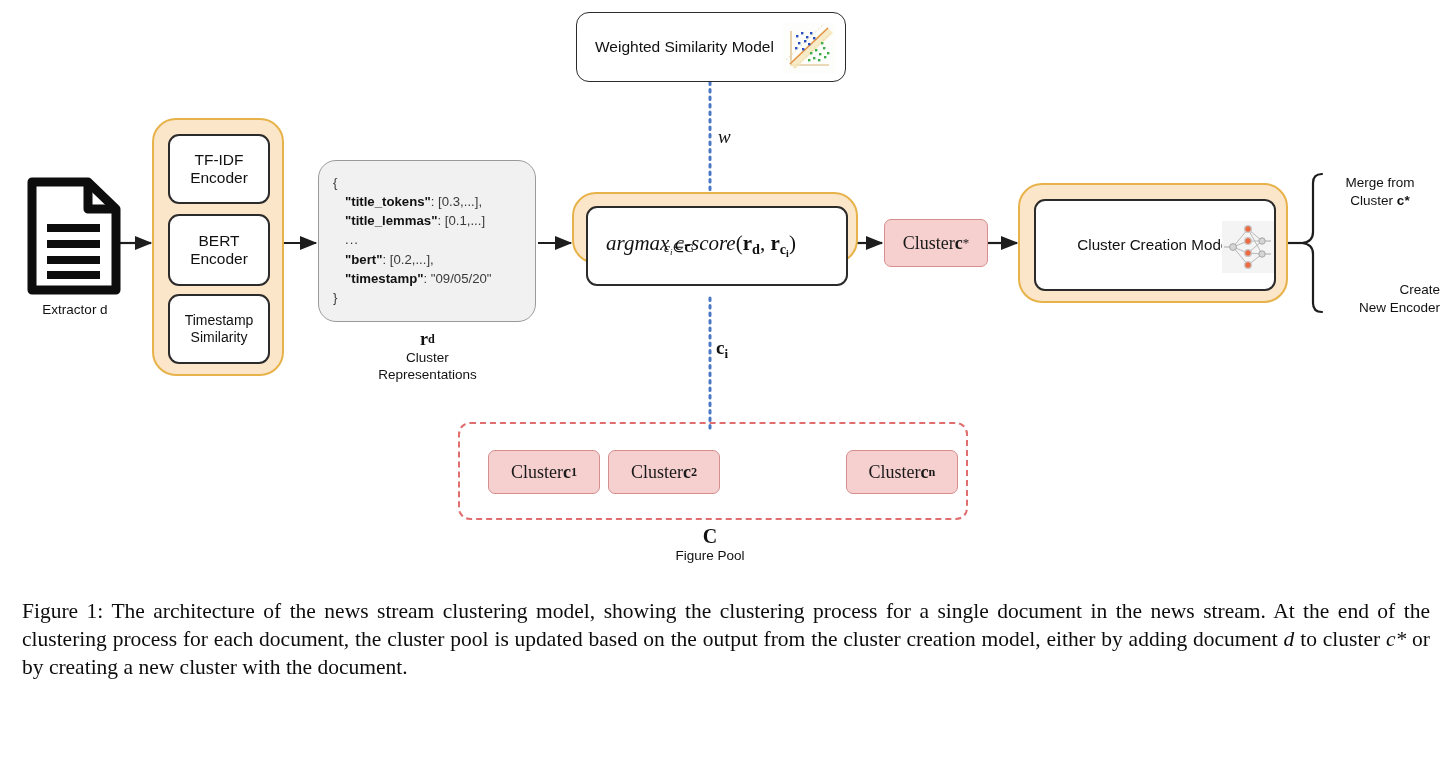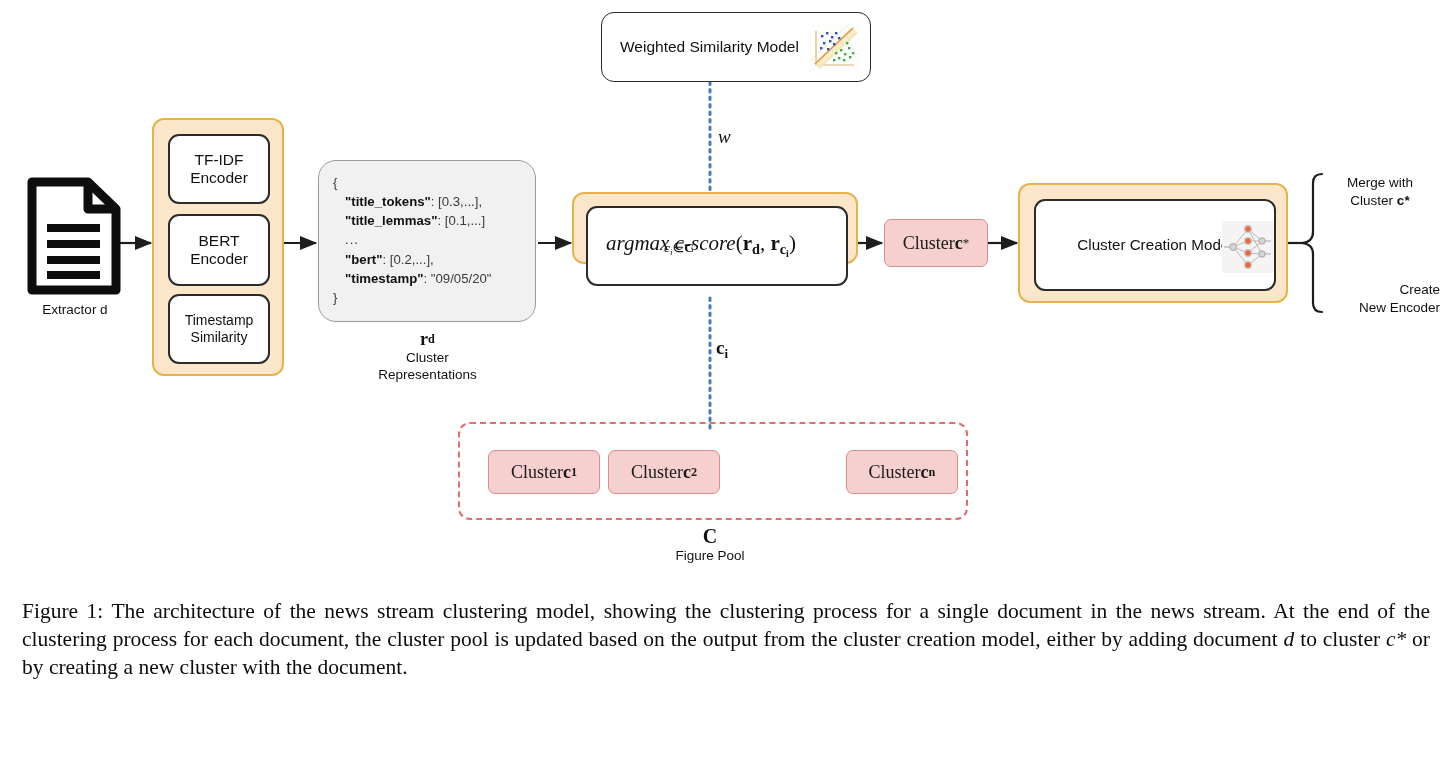--- a/index.html
+++ b/index.html
@@ -10,29 +10,29 @@
   .stage{position:absolute;left:0;top:0;width:1452px;height:760px;}
 
   
   .abs{position:absolute;box-sizing:border-box;}
   .ctr{display:flex;align-items:center;justify-content:center;text-align:center;}
   .serif{font-family:"Liberation Serif", serif;}
   .mathi{font-family:"Liberation Serif", serif;font-style:italic;}
 
   
   .module{
-    background:#fce6c9;border:2.5px solid #e7b24a;border-radius:12px;
+    background:#fce6c9;border:2.5px solid #e7b24a;border-radius:24px;
   }
   
   .wbox{
     background:#ffffff;border:2px solid #2b2b2b;border-radius:11px;
     display:flex;align-items:center;justify-content:center;text-align:center;
     font-size:15.5px;line-height:1.18;color:#111;
   }
-  .wbox.thin{border-width:1.6px;margin-left:25px;}
+  .wbox.thin{border-width:1.6px;}
 
   
   .jsonbox{
     background:#f1f1f1;border:1.6px solid #9a9a9a;border-radius:18px;
     font-size:13.2px;line-height:1.45;color:#3a3a3a;
     padding:12px 14px;text-align:left;
   }
   .jsonbox b{color:#111;font-weight:bold;}
   .jsonline{white-space:pre;}
   .ind{padding-left:12px;}
@@ -238,21 +238,21 @@
         <circle cx="40" cy="33" r="3.2" fill="#d5d5d5" stroke="#a6a6a6" stroke-width="1"></circle>
       </svg>
     </div>
   </div>
 
   <svg class="abs" style="left:1296px;top:170px;width:30px;height:146px;" viewBox="0 0 30 146">
     <path d="M26 4 q-9 0 -9 9 v49 q0 10 -11 11 q11 1 11 11 v49 q0 9 9 9" fill="none" stroke="#1d1d1d" stroke-width="2.2" stroke-linecap="round"></path>
   </svg>
 
   <div class="abs caplbl" style="left:1320px;top:174px;width:120px;line-height:1.3;">
-    <span>Merge with</span><br>
+    <span>Merge from</span><br>
     <span>Cluster </span><span style="font-weight:bold;">c</span><span style="font-weight:bold;">*</span>
   </div>
 
   <div class="abs caplbl" style="left:1320px;top:281px;width:120px;line-height:1.3;text-align:right;">
     <span>Create</span><br>
     <span>New Encoder</span>
   </div>
 
   <div class="abs pool" style="left:458px;top:422px;width:510px;height:98px;">
     <div class="abs chip" style="left:28px;top:26px;width:112px;height:44px;">

